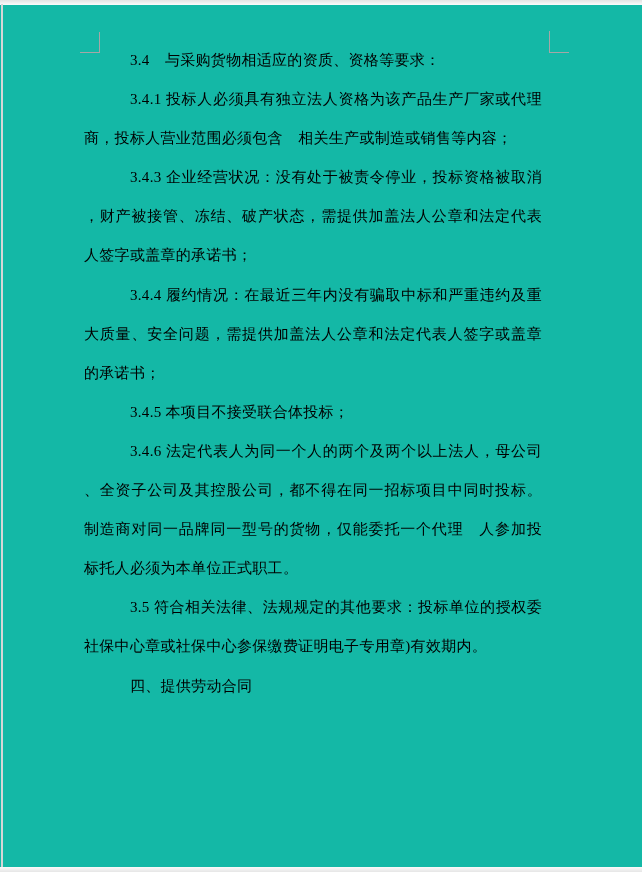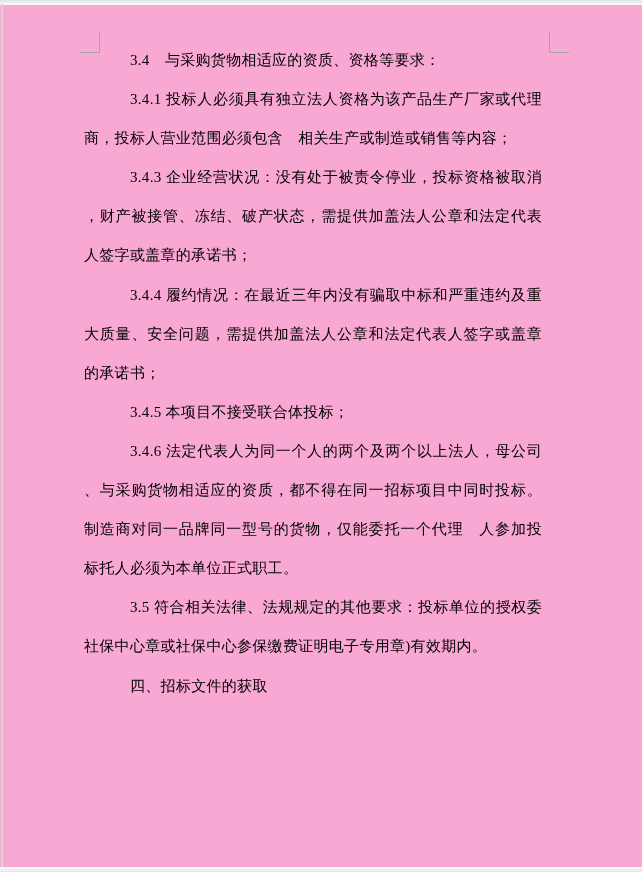--- a/index.html
+++ b/index.html
@@ -6,21 +6,21 @@
   html, body { width: 642px; height: 872px; }
   body {
     background: #ffffff;
     font-family: "Liberation Serif", "DejaVu Serif", serif;
     overflow: hidden;
   }
   .page {
     position: relative;
     width: 642px;
     height: 872px;
-    background: #f9a8d4;
+    background: #14b8a6;
   }
   .edge-top {
     position: absolute; left: 0; top: 0; width: 642px; height: 5px;
     background: linear-gradient(#e3e3e3, #fbfbfb);
   }
   .edge-bottom {
     position: absolute; left: 0; bottom: 0; width: 642px; height: 5px;
     background: linear-gradient(#fafafa, #e6e6e6);
   }
   .edge-left {
@@ -75,20 +75,20 @@
       <div class="line indent fill">3.4.1 投标人必须具有独立法人资格为该产品生产厂家或代理</div>
       <div class="line">商，投标人营业范围必须包含　相关生产或制造或销售等内容；</div>
       <div class="line indent fill">3.4.3 企业经营状况：没有处于被责令停业，投标资格被取消</div>
       <div class="line fill">，财产被接管、冻结、破产状态，需提供加盖法人公章和法定代表</div>
       <div class="line">人签字或盖章的承诺书；</div>
       <div class="line indent fill">3.4.4 履约情况：在最近三年内没有骗取中标和严重违约及重</div>
       <div class="line fill">大质量、安全问题，需提供加盖法人公章和法定代表人签字或盖章</div>
       <div class="line">的承诺书；</div>
       <div class="line indent">3.4.5 本项目不接受联合体投标；</div>
       <div class="line indent fill">3.4.6 法定代表人为同一个人的两个及两个以上法人，母公司</div>
-      <div class="line fill">、与采购货物相适应的资质，都不得在同一招标项目中同时投标。</div>
+      <div class="line fill">、全资子公司及其控股公司，都不得在同一招标项目中同时投标。</div>
       <div class="line fill">制造商对同一品牌同一型号的货物，仅能委托一个代理　人参加投标</div>
       <div class="line">，托人必须为本单位正式职工。</div>
       <div class="line indent fill">3.5 符合相关法律、法规规定的其他要求：投标单位的授权委</div>
       <div class="line">社保中心章或社保中心参保缴费证明电子专用章)有效期内。</div>
-      <div class="line indent">四、招标文件的获取</div>
+      <div class="line indent">四、提供劳动合同</div>
     </div>
 </div>
 
 </body></html>

